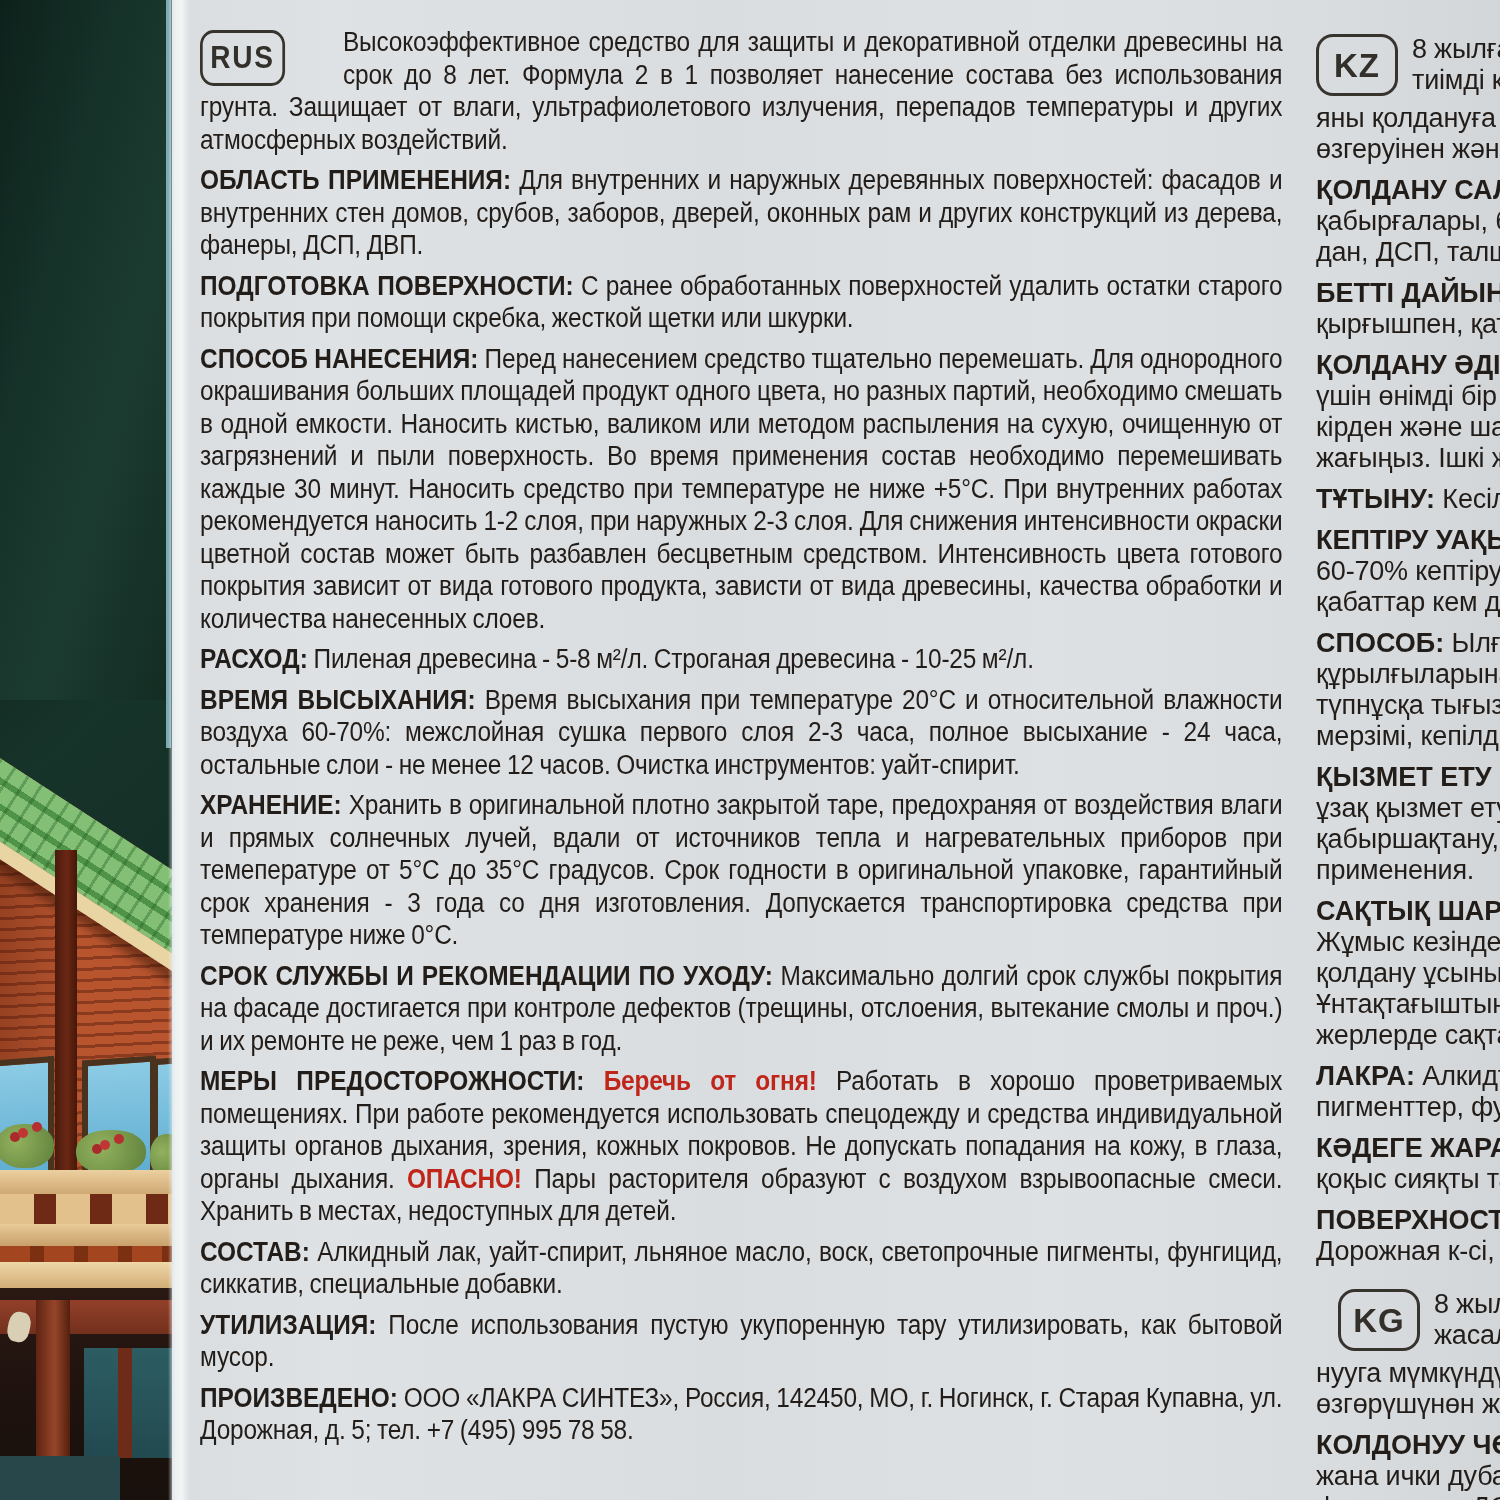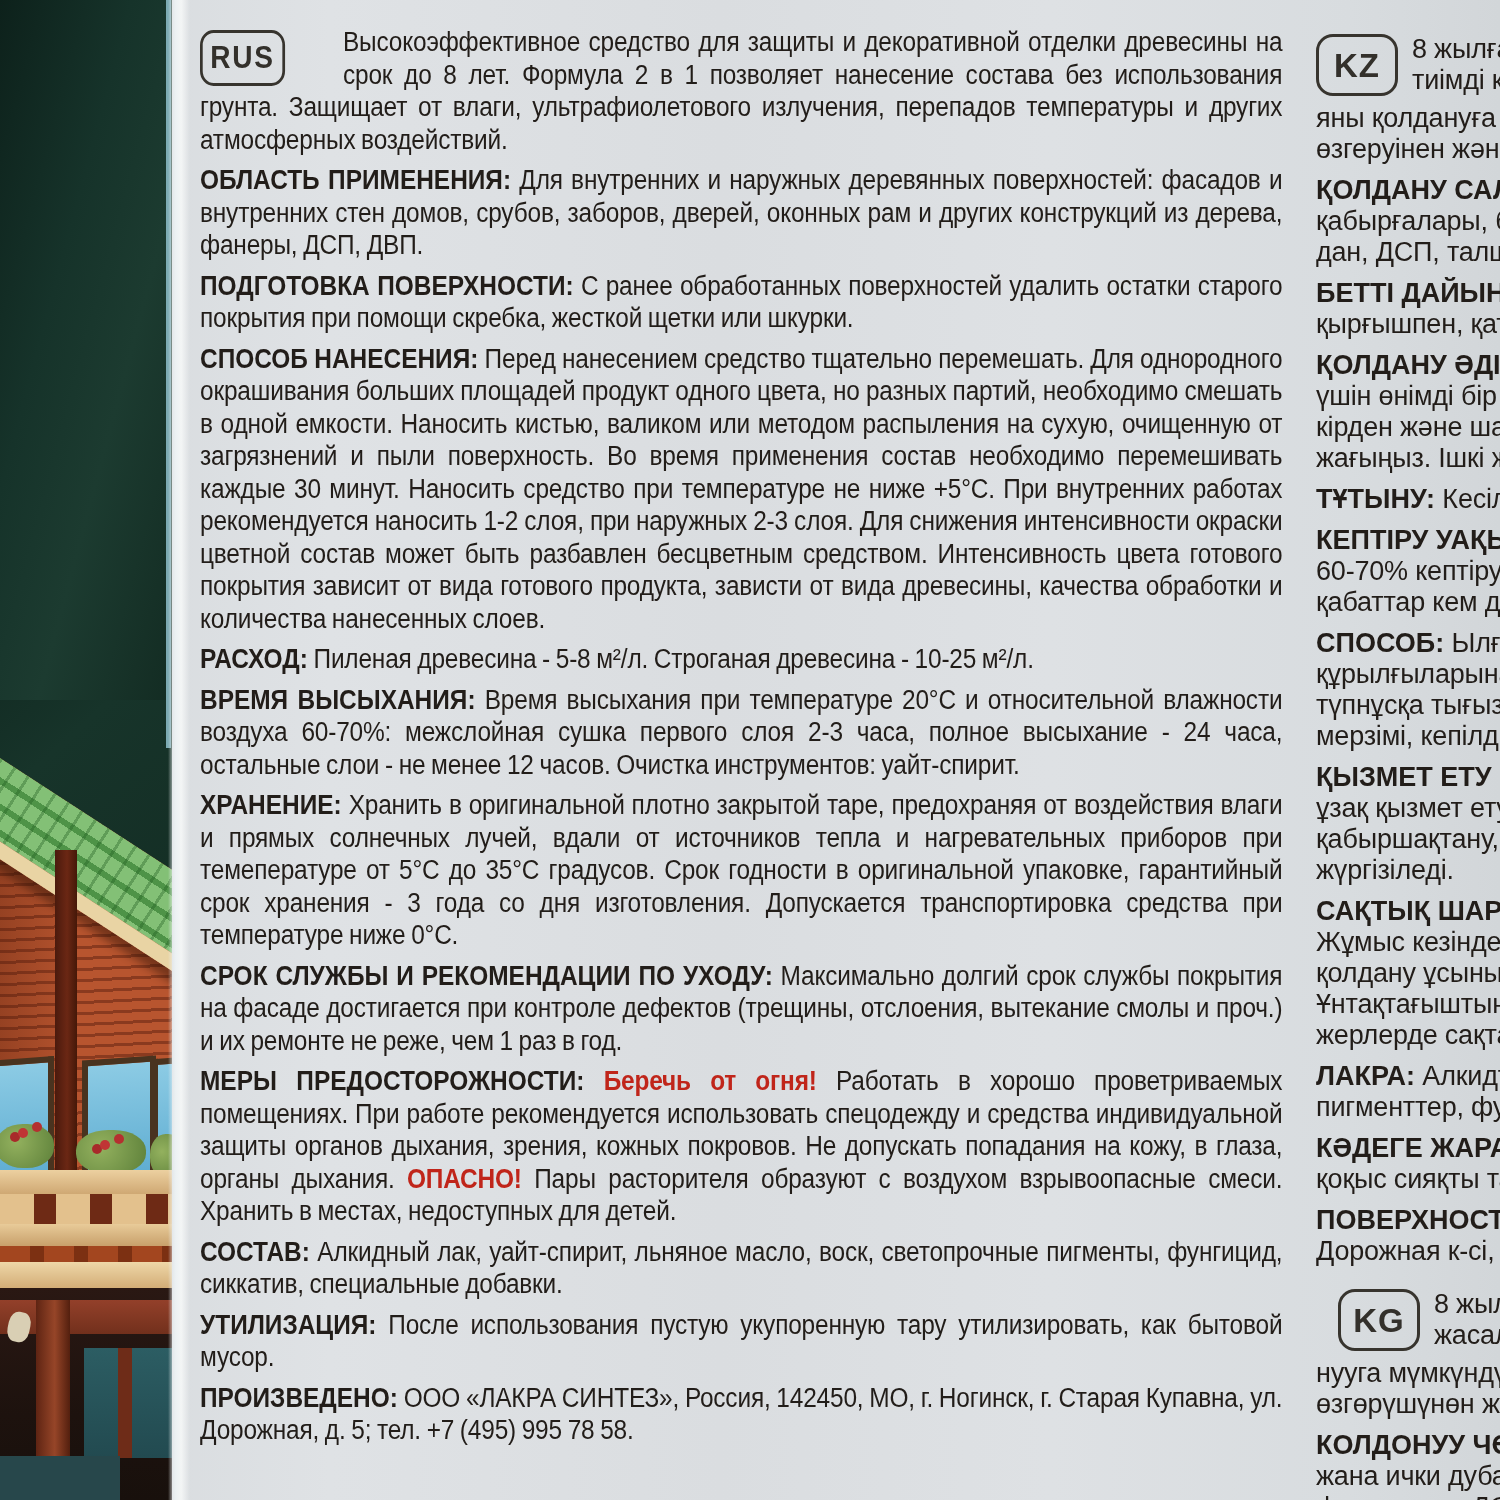--- a/index.html
+++ b/index.html
@@ -236,21 +236,21 @@
         <div class="kz-line"><b></b><span>түпнұсқа тығыз жа</span></div>
 
         <div class="kz-line"><b></b><span>мерзімі, кепілдік сақ</span></div>
 
         <div class="kz-line gap"><b>ҚЫЗМЕТ ЕТУ МЕРЗ</b><span></span></div>
 
         <div class="kz-line"><b></b><span>ұзақ қызмет ету м</span></div>
 
         <div class="kz-line"><b></b><span>қабыршақтану, шай</span></div>
 
-        <div class="kz-line"><b></b><span>жүргізіледі.</span></div>
+        <div class="kz-line"><b></b><span>применения.</span></div>
 
         <div class="kz-line gap"><b>САҚТЫҚ ШАРАЛАР</b><span></span></div>
 
         <div class="kz-line"><b></b><span>Жұмыс кезінде ар</span></div>
 
         <div class="kz-line"><b></b><span>қолдану ұсынылад</span></div>
 
         <div class="kz-line"><b></b><span>Ұнтақтағыштың бу</span></div>
 
         <div class="kz-line"><b></b><span>жерлерде сақтаңыз</span></div>

